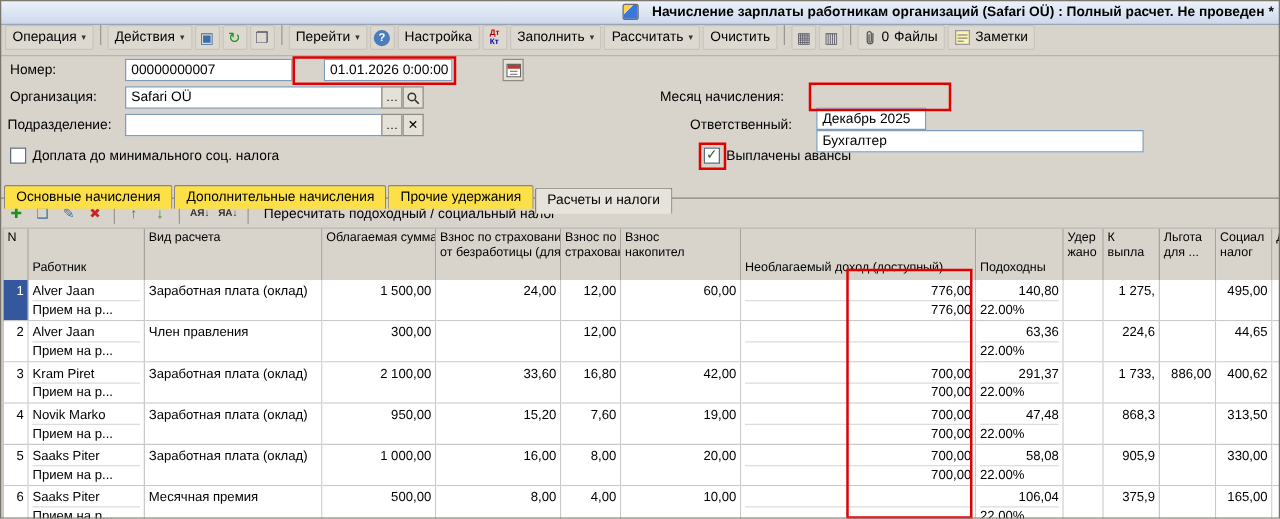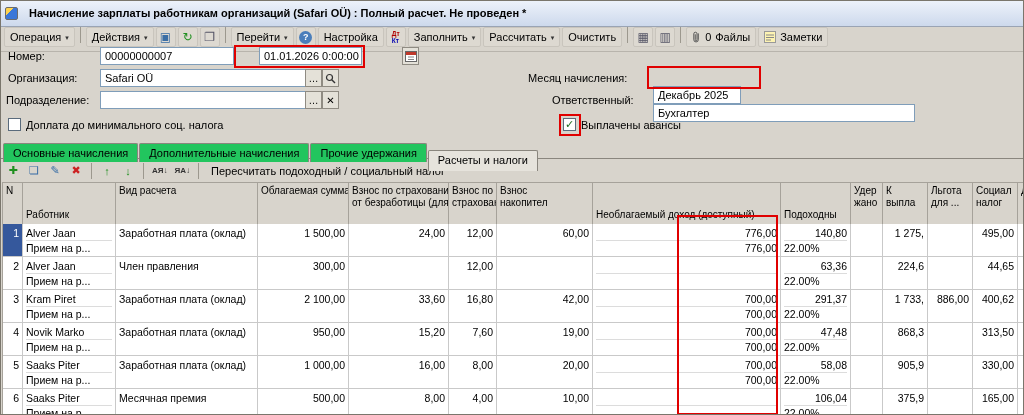--- a/index.html
+++ b/index.html
@@ -2,22 +2,22 @@
 <html><head>
 <meta charset="utf-8">
 <style>
   * { margin:0; padding:0; box-sizing:border-box; }
   html,body { width:1024px; height:415px; overflow:hidden; }
   body { font-family:"Liberation Sans","DejaVu Sans",sans-serif; font-size:11px; color:#000;
          background:#d8d4cc; position:relative; }
   .win-border { position:absolute; inset:0; border:1px solid #7a766c; pointer-events:none; z-index:90; }
 
   
-  .titlebar { height:27px; background:linear-gradient(#eef3fb,#cdd9ec); border-bottom:1px solid #9aa4b4;
-              display:flex; align-items:center; gap:11px; padding:0 5px; }
+  .titlebar { height:20px; background:linear-gradient(#eef3fb,#cdd9ec); border-bottom:1px solid #9aa4b4;
+              display:flex; align-items:center; gap:11px; padding:0 5px;justify-content:flex-end; }
   .title-icon { width:13px; height:13px; border:1px solid #6b6b6b; border-radius:2px;
                 background:linear-gradient(135deg,#ffd34d 0%,#ffd34d 35%,#3b77d8 35%); }
   .title-text { font-weight:bold; white-space:nowrap; }
 
   
   .toolbar { height:25px; display:flex; gap:2px; padding:0 4px;
              border-bottom:1px solid #b8b4ac; background:#d8d4cc; }
   .tb-btn { display:flex; align-items:center; gap:4px; padding:2px 5px; height:20px;
             border:1px solid #c9c5bd; border-radius:2px; white-space:nowrap; cursor:default; background:#ddd9d1; }
   .caret { font-size:7px; line-height:7px; color:#333; }
@@ -46,22 +46,22 @@
   #l-dept{left:6px;top:94px;} #f-dept{left:100px;top:91px;width:206px;}
   #b-dept-ell{left:305px;top:91px;} #b-dept-x{left:322px;top:91px;}
   #l-resp{left:552px;top:94px;} #f-resp{left:653px;top:104px;width:262px;}
   .cbx { position:absolute; width:13px; height:13px; background:#fff; border:1px solid #5a6b7c;
          display:flex; align-items:center; justify-content:center; font-size:11px; line-height:11px; color:#1d6a1d; }
   #cb-min{left:8px;top:118px;} #cb-min-l{left:26px;top:119px;}
   #cb-adv{left:563px;top:118px;} #cb-adv-l{left:581px;top:119px;}
 
   
   .tabstrip { position:absolute; left:3px; top:139px; height:21px; display:flex; gap:1px; z-index:5; }
-  .tab { padding:3px 9px 0; border:1px solid #8a867e; border-bottom:none; background:#22c55e;
-         height:19px; margin-top:4px; border-radius:2px 2px 0 0; white-space:nowrap; }
+  .tab { padding:3px 9px 0; border:1px solid #8a867e; border-bottom:none; background:#fde047;
+         height:19px; margin-top:9px; border-radius:2px 2px 0 0; white-space:nowrap; }
   .tab.active { background:#e6e3dc; height:21px; margin-top:11px; position:relative; }
 
   
   .panel { position:absolute; left:0; top:158px; width:1024px; height:257px; border-top:1px solid #8a867e;
            background:#d8d4cc; overflow:hidden; }
   .tt { height:23px; display:flex; align-items:center; gap:3px; padding:0 4px; }
   .tt-btn { width:18px; height:18px; display:flex; align-items:center; justify-content:center; font-size:11px; }
   .sort { font-size:8px; font-weight:bold; color:#333; width:auto; padding:0 2px; }
   .tt-text { padding:1px 6px; white-space:nowrap; }
 

